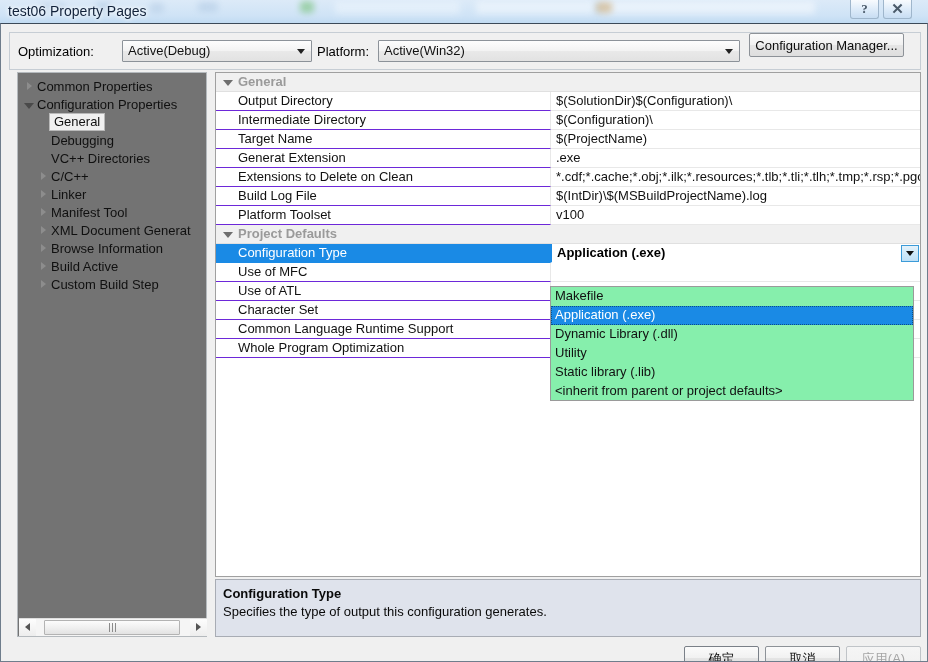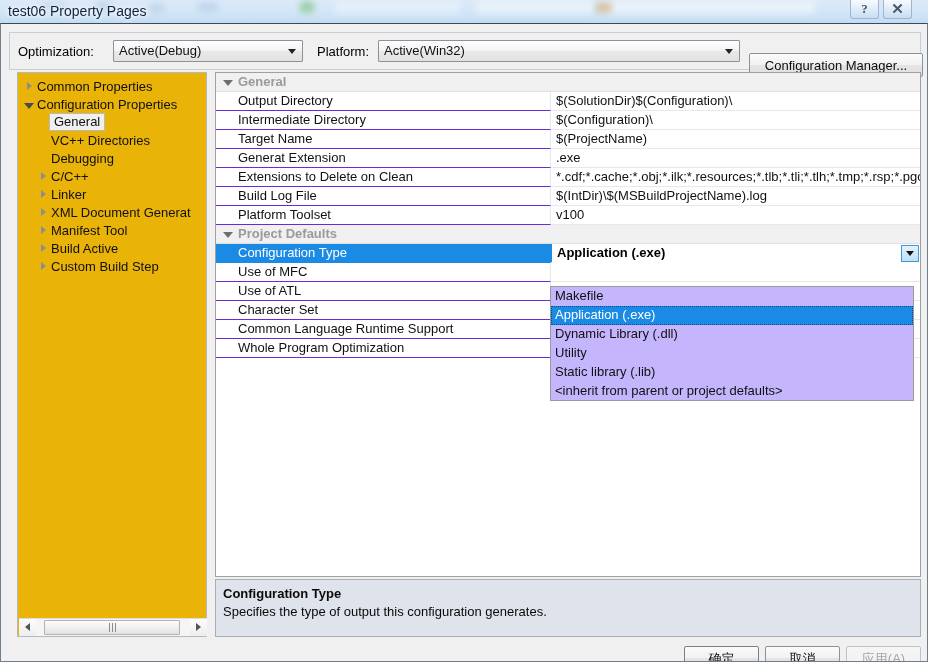--- a/index.html
+++ b/index.html
@@ -87,35 +87,35 @@
     position: absolute; left: 5px; top: 2px; white-space: nowrap; overflow: hidden;
   }
   .combo .arrow {
     position: absolute; right: 6px; top: 8px;
     width: 0; height: 0;
     border-left: 4px solid transparent;
     border-right: 4px solid transparent;
     border-top: 5px solid #222;
   }
   #cfg-label { left: 8px; }
-  #cfg-combo { left: 103px; top: 7px; width: 190px; text-align: right; }
+  #cfg-combo { left: 112px; top: 7px; width: 190px; text-align: right; }
   #plat-label { left: 307px; }
   #plat-combo { left: 368px; top: 7px; width: 362px; }
   #cfgmgr {
-    position: absolute; left: 739px; top: 20px; width: 174px; height: 24px;
+    position: absolute; left: 739px; top: 0; width: 155px; height: 24px;
     background: linear-gradient(180deg,#fbfbfb 0%,#f1f1f1 48%,#e5e5e5 50%,#dedede 100%);
     border: 1px solid #8d9298; border-radius: 2px;
     font-size: 13px; color: #0d0d0d;
     display: flex; align-items: center; justify-content: center;
   }
 
   
   #treepanel {
     position: absolute; left: 16px; top: 48px; width: 190px; height: 565px;
-    background: #eab308;
+    background: #737373;
     border: 1px solid #b4b9bd;
     padding-left: 22px;
   }
   #tree { position: absolute; left: 0; top: 4px; width: 100%; }
   .trow {
     position: relative; height: 18px; font-size: 13px; color: #101010;
     white-space: nowrap; display: flex; align-items: center;
     overflow: hidden;
   }
   .trow .tw {
@@ -235,21 +235,21 @@
   #editbtn .dn {
     width: 0; height: 0;
     border-left: 4px solid transparent; border-right: 4px solid transparent;
     border-top: 5px solid #111;
   }
 
   
   #droplist {
     position: absolute; left: 549px; top: 262px;
     width: 364px; height: 115px;
-    background: #c4b5fd;
+    background: #86efac;
     border: 1px solid #9a9a9a;
     z-index: 40;
     overflow: hidden;
   }
   .dopt {
     height: 19px; line-height: 18px; font-size: 13px; color: #111;
     padding-left: 4px; white-space: nowrap;
   }
   .dopt.hl {
     background: #1a8ae5; color: #ffffff;
@@ -340,49 +340,55 @@
             <i class="glyph-expanded"></i>
           </span>
           <span class="tlabel">Configuration Properties</span>
         </div>
         <div class="trow sel" style="padding-left: 18px;">
           <span class="tw"></span>
           <span class="tlabel">General</span>
         </div>
         <div class="trow" style="padding-left: 18px;">
           <span class="tw"></span>
+          <span class="tlabel">Debugging</span>
+        </div>
+        <div class="trow" style="padding-left: 18px;">
+          <span class="tw"></span>
           <span class="tlabel">VC++ Directories</span>
         </div>
         <div class="trow" style="padding-left: 18px;">
-          <span class="tw"></span>
-          <span class="tlabel">Debugging</span>
-        </div>
-        <div class="trow" style="padding-left: 18px;">
           <span class="tw">
             <i class="glyph-collapsed"></i>
           </span>
           <span class="tlabel">C/C++</span>
         </div>
         <div class="trow" style="padding-left: 18px;">
           <span class="tw">
             <i class="glyph-collapsed"></i>
           </span>
           <span class="tlabel">Linker</span>
         </div>
         <div class="trow" style="padding-left: 18px;">
           <span class="tw">
             <i class="glyph-collapsed"></i>
           </span>
+          <span class="tlabel">Manifest Tool</span>
+        </div>
+        <div class="trow" style="padding-left: 18px;">
+          <span class="tw">
+            <i class="glyph-collapsed"></i>
+          </span>
           <span class="tlabel">XML Document Generat</span>
         </div>
         <div class="trow" style="padding-left: 18px;">
           <span class="tw">
             <i class="glyph-collapsed"></i>
           </span>
-          <span class="tlabel">Manifest Tool</span>
+          <span class="tlabel">Browse Information</span>
         </div>
         <div class="trow" style="padding-left: 18px;">
           <span class="tw">
             <i class="glyph-collapsed"></i>
           </span>
           <span class="tlabel">Build Active</span>
         </div>
         <div class="trow" style="padding-left: 18px;">
           <span class="tw">
             <i class="glyph-collapsed"></i>

